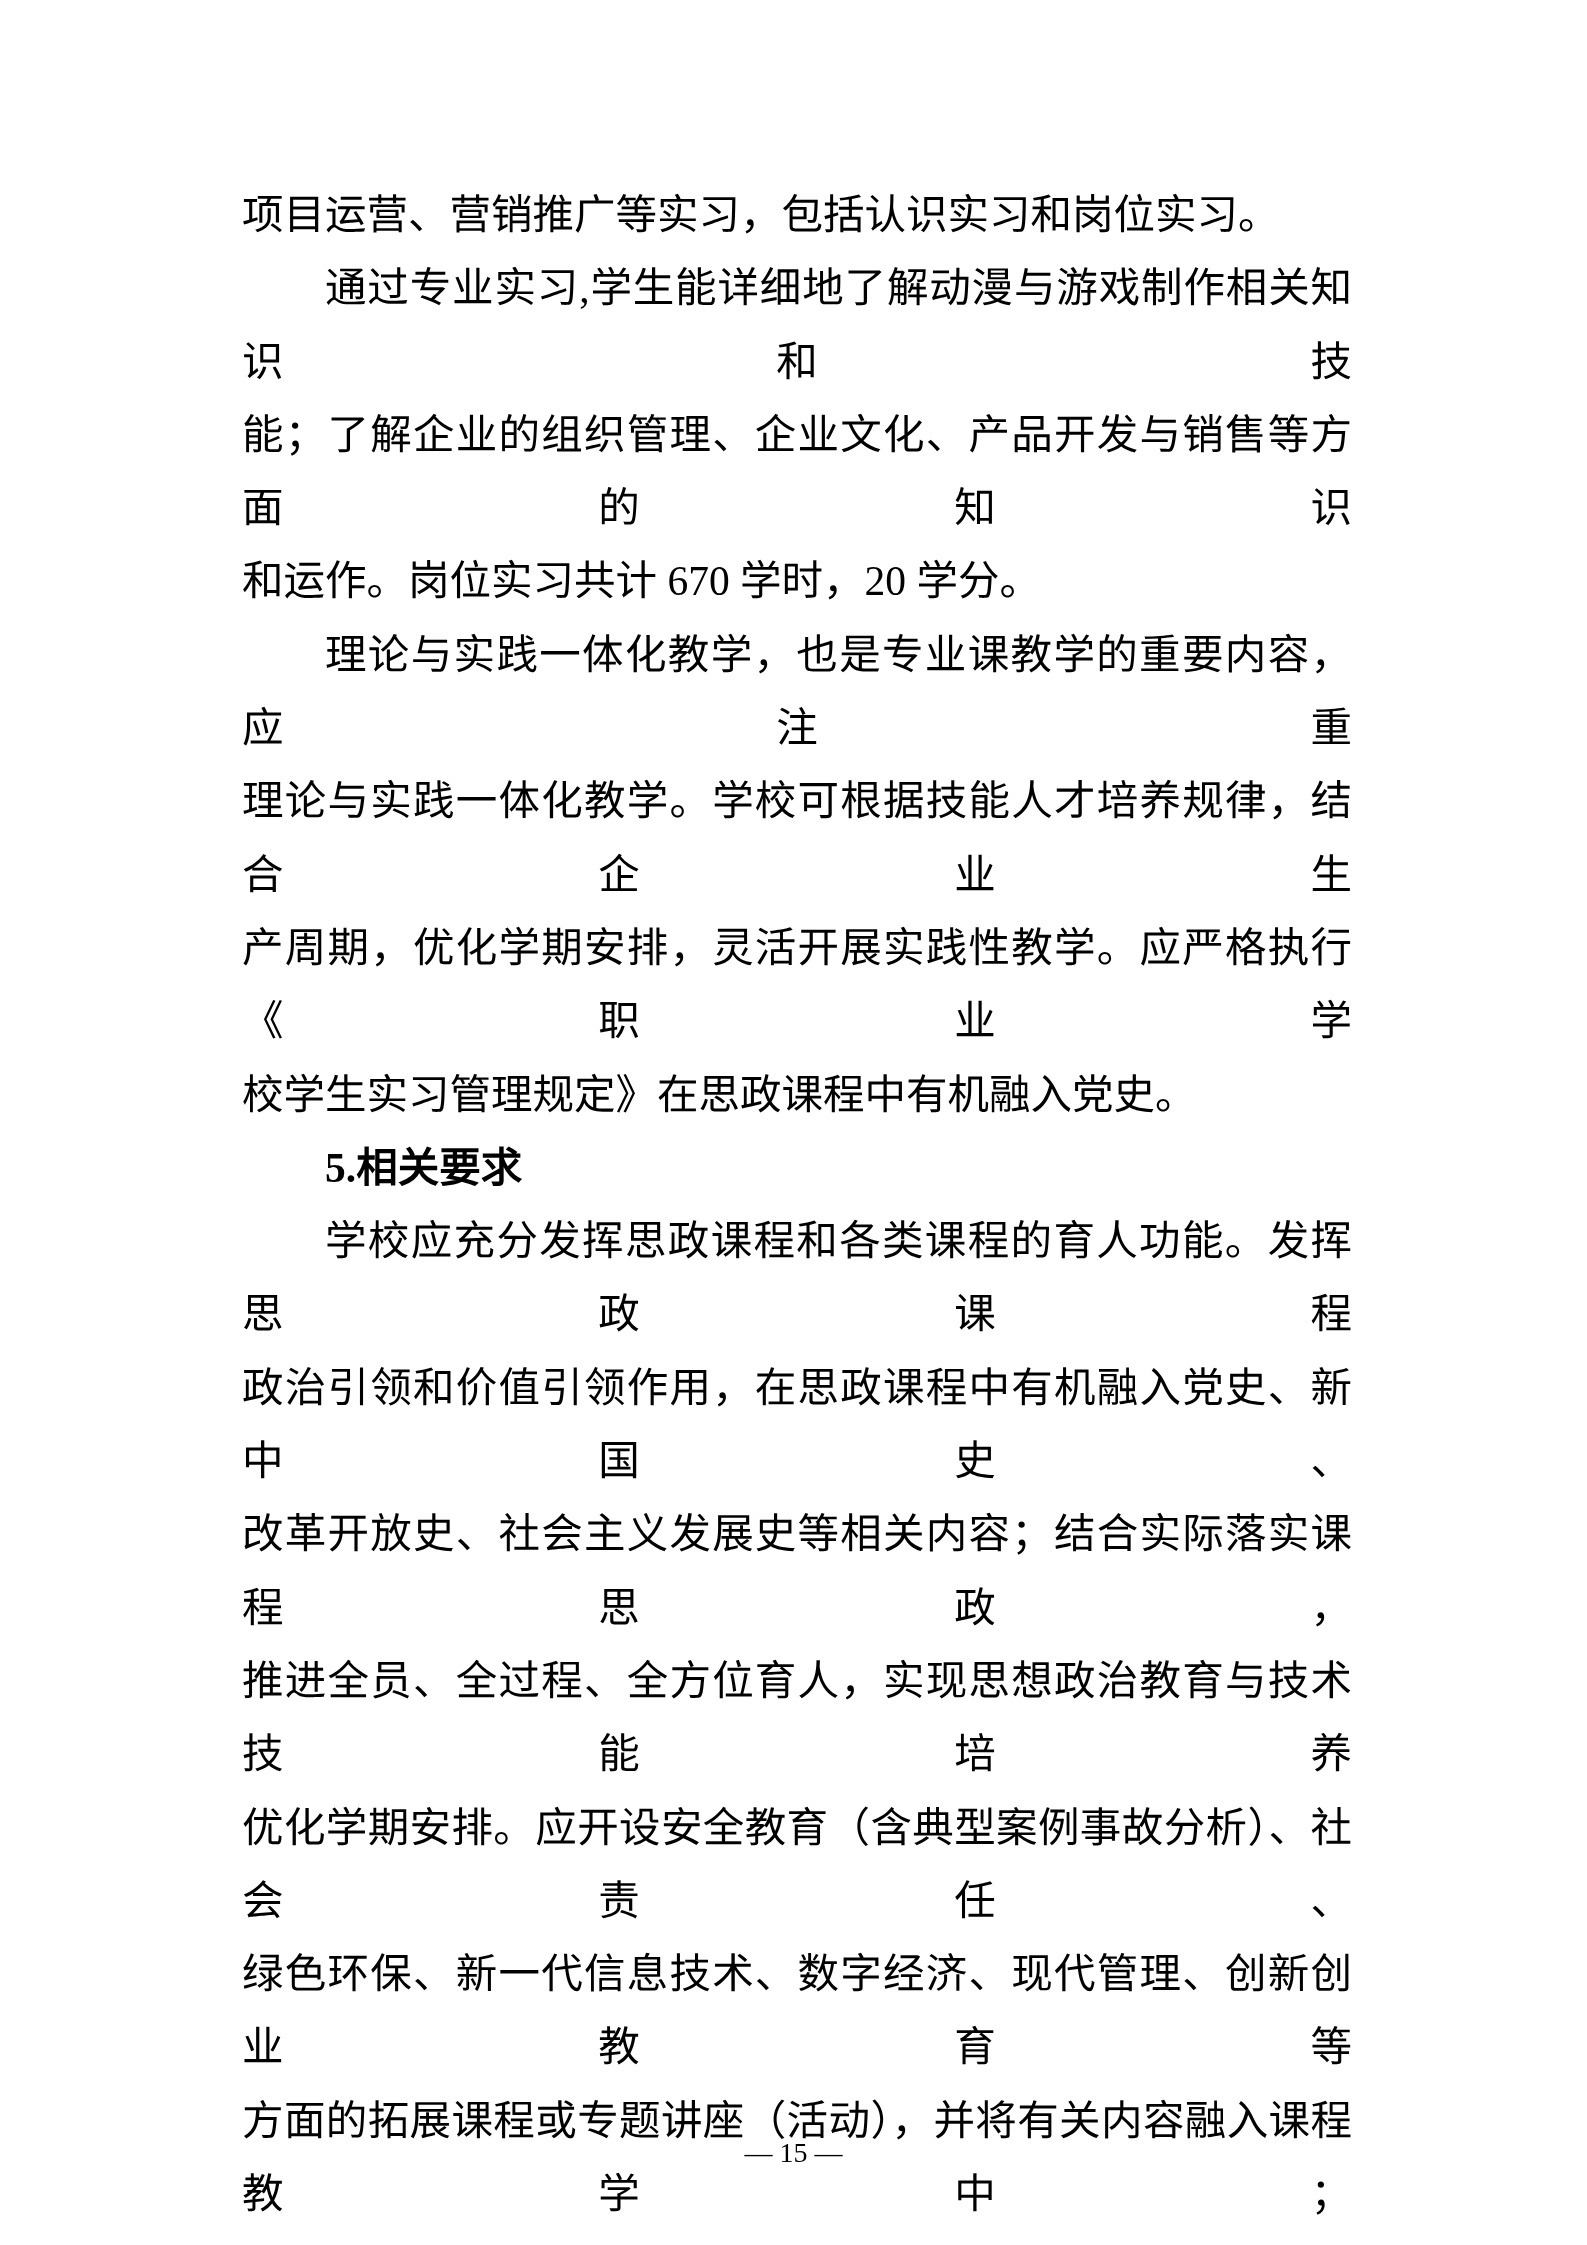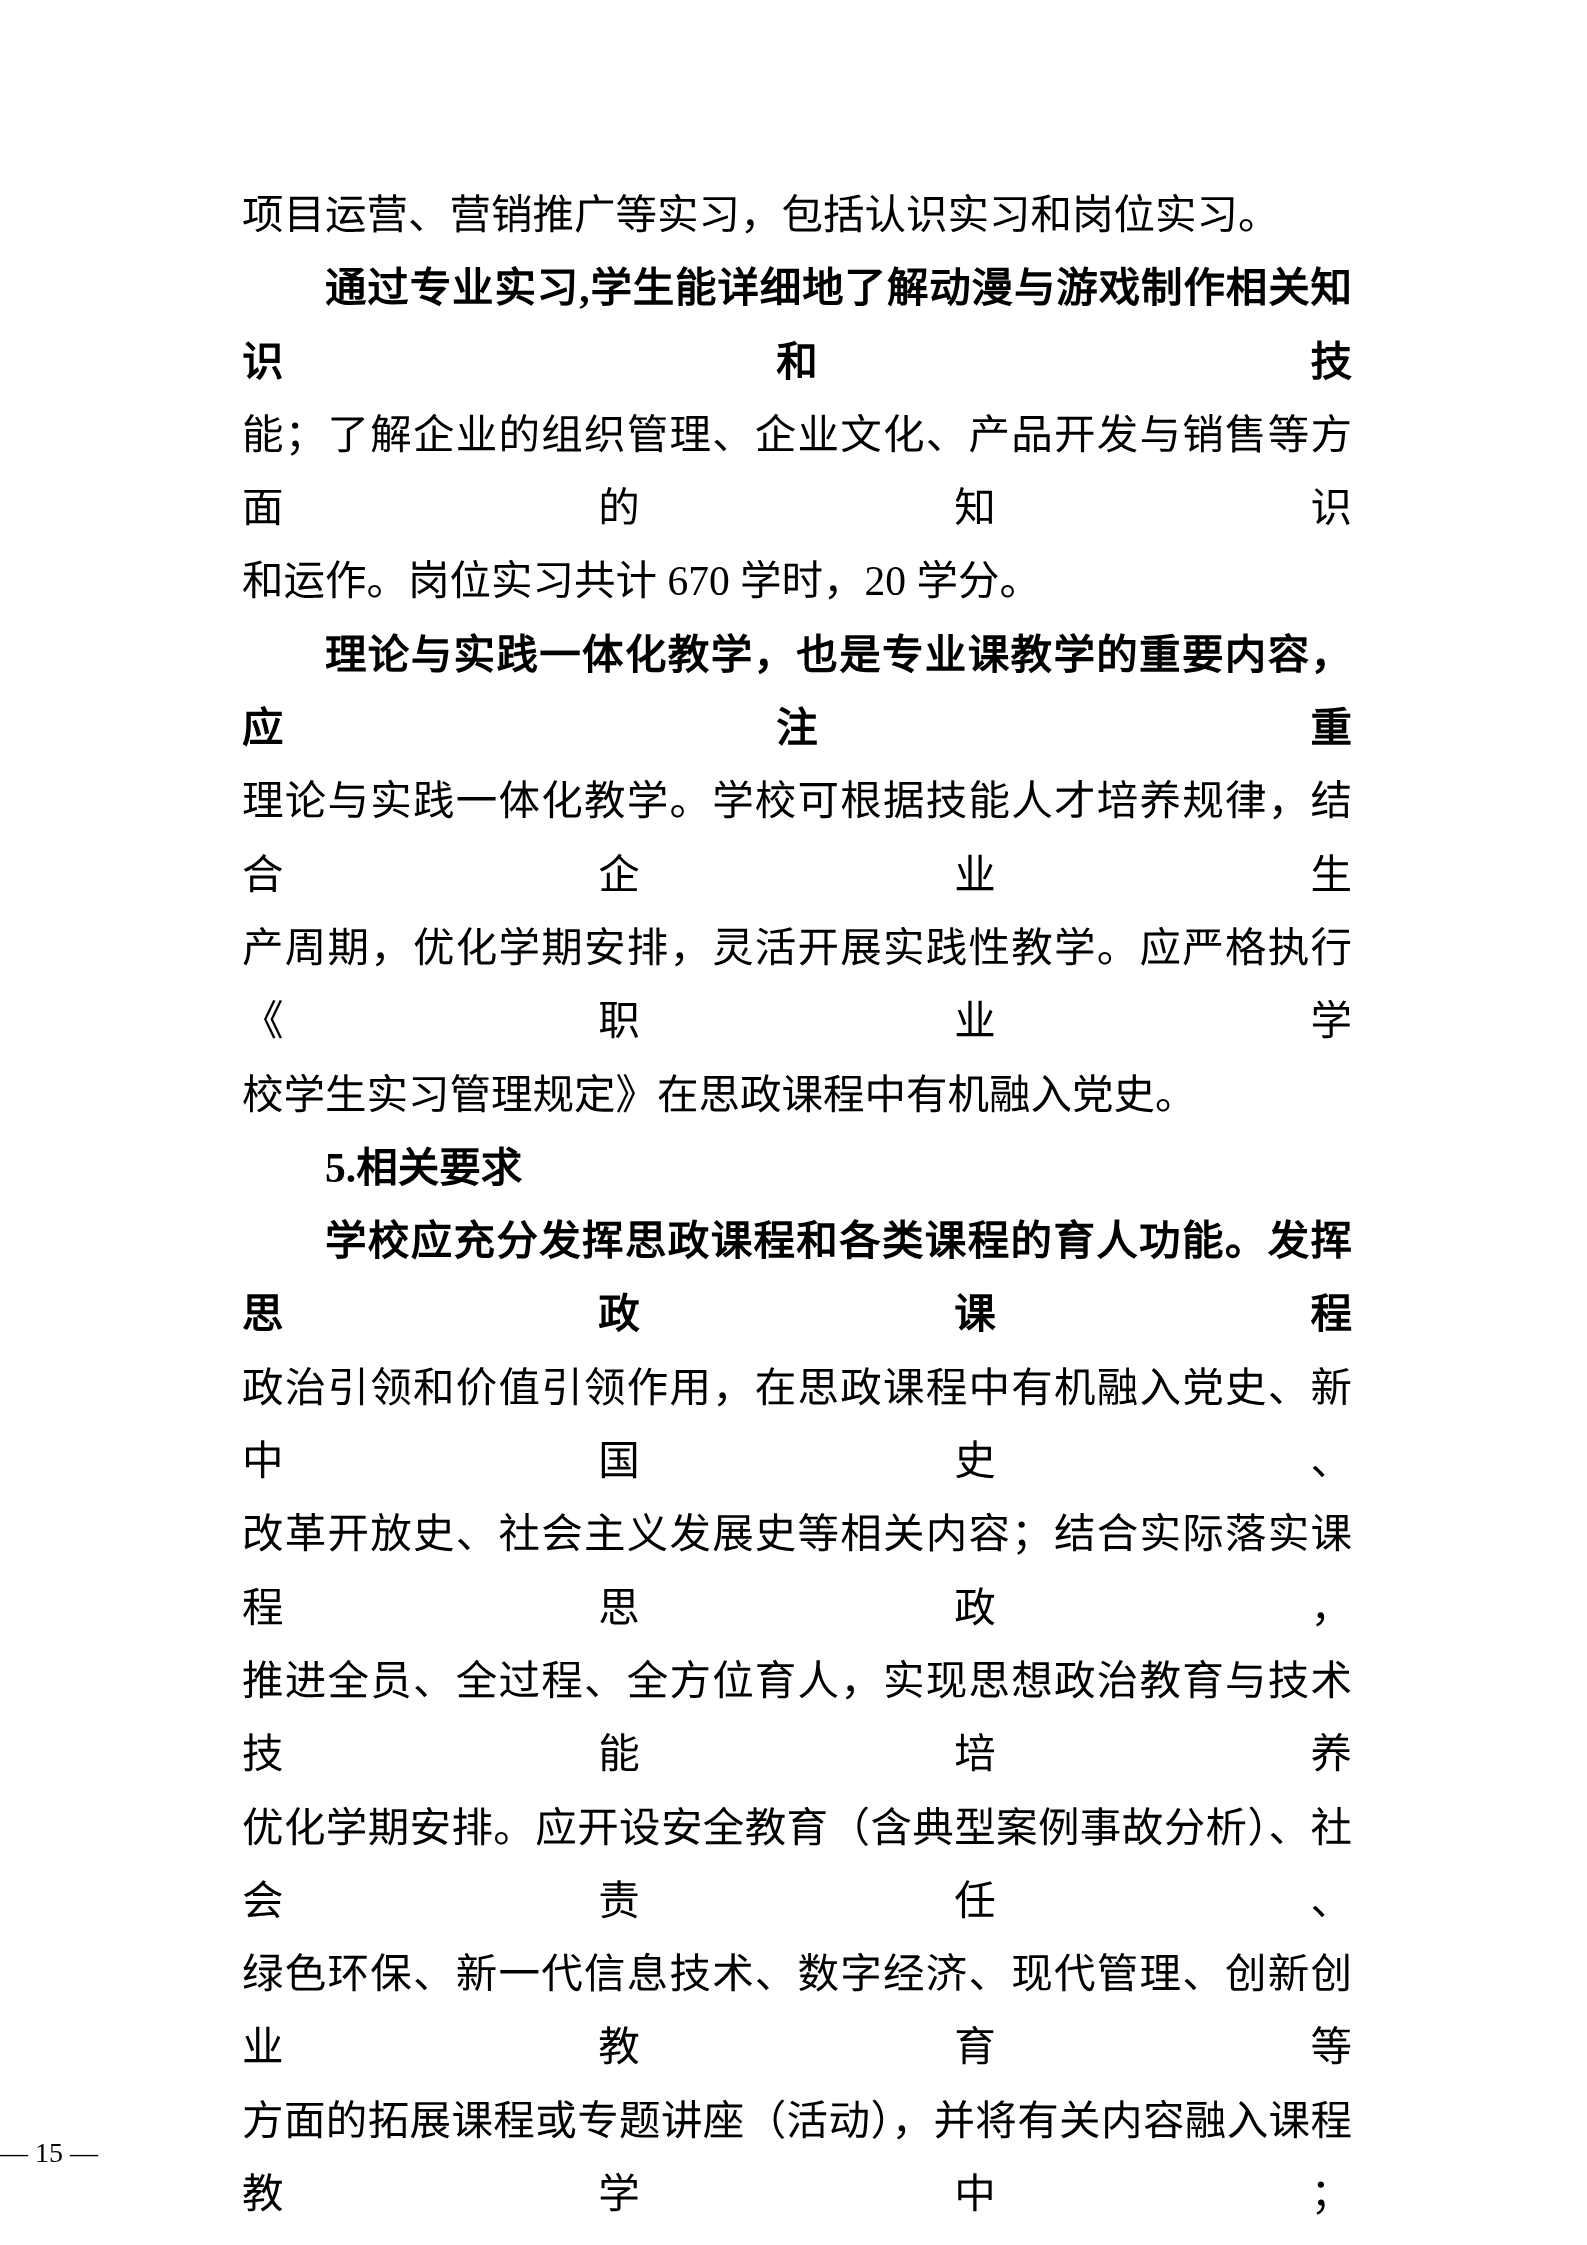--- a/index.html
+++ b/index.html
@@ -15,25 +15,26 @@
     position:absolute;
     left:242px;top:179px;width:1110px;
     font-size:41.5px;
     line-height:73.3px;
     color:#000;
   }
   .line{width:100%;white-space:normal;}
   
   .j{text-align:justify;text-align-last:justify;text-justify:inter-character;}
   
-  .indent{text-indent:83px;font-weight:bold;}
+  .indent{text-indent:83px;}
   .hd-bold{font-weight:bold;}
   .footer{
     position:absolute;
     left:0;top:2136px;width:1587px;
+    text-align:center;
     font-size:28px;
     line-height:34px;
     color:#000;
   }
 </style>
 </head>
 <body>
 
 <div class="page">
   <div class="content">

